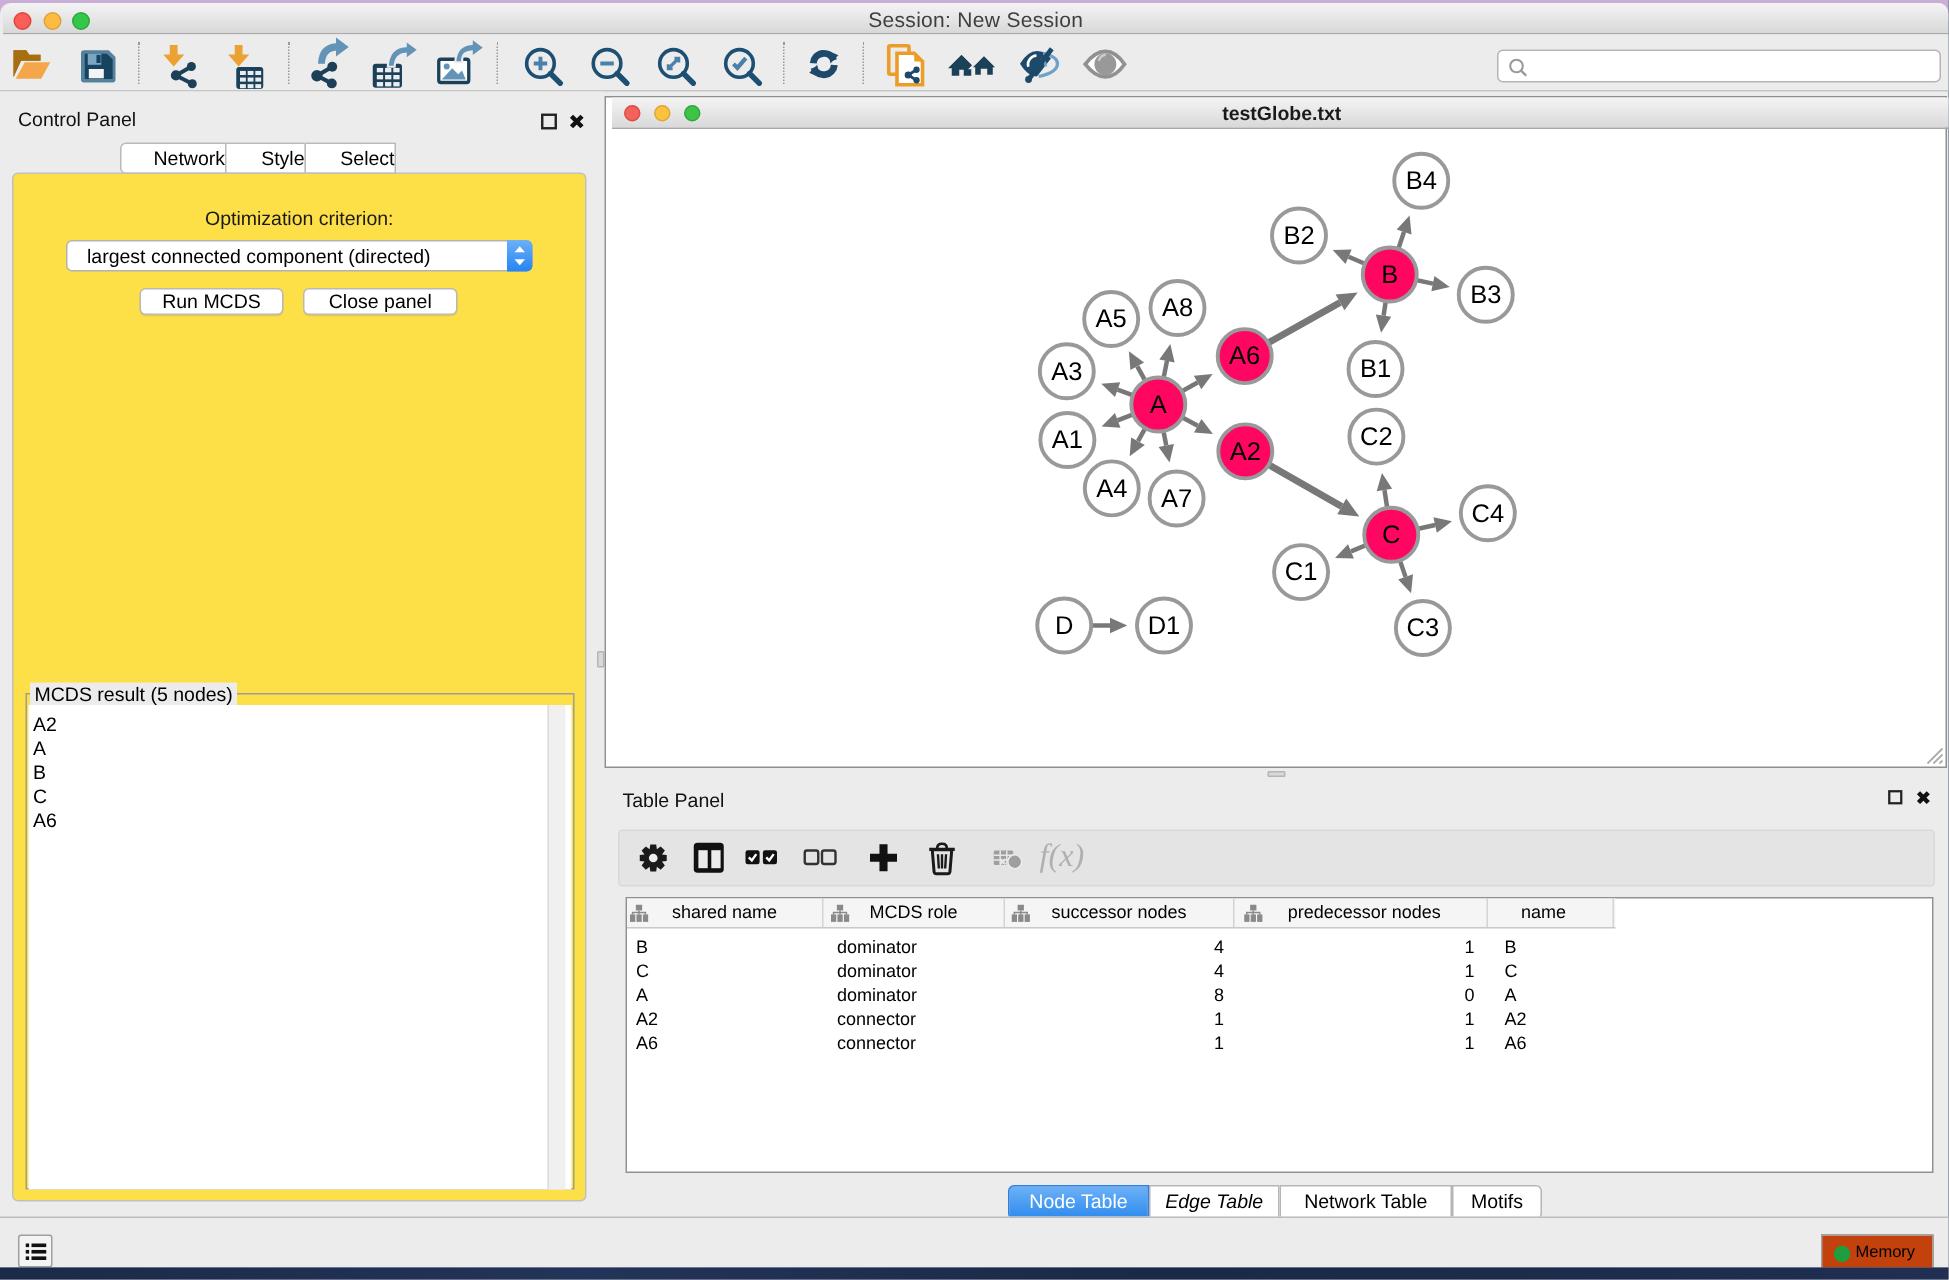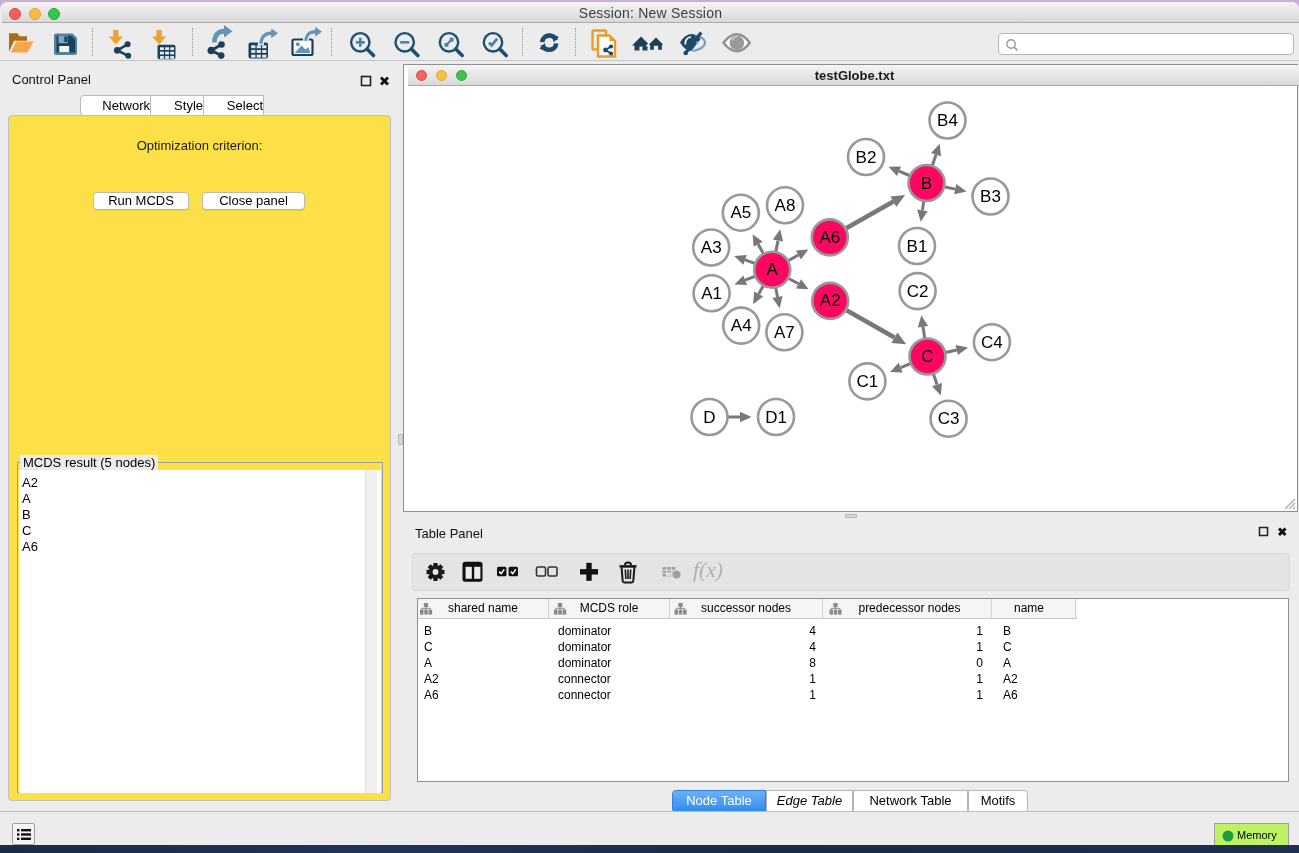--- a/index.html
+++ b/index.html
@@ -53,21 +53,21 @@
 #thead { left:0; top:0; width:659px; height:20px; background:#f5f5f5; border-bottom:1px solid #c9c9c9; }
 .thcol { position:absolute; top:0; height:19px; border-right:1px solid #d4d4d4;
   font-size:12px; color:#000; text-align:center; line-height:19px; }
 .trow { position:absolute; font-size:12px; color:#000; height:16px; line-height:16px; }
 .num { text-align:right; }
 
 .btab { position:absolute; top:0; height:23px; background:#fff; border:1px solid #b5b5b5;
   font-size:13px; color:#000; text-align:center; line-height:20px; }
 
 #statusbar { left:0; top:811px; width:1299px; height:34px; background:#ececec; border-top:1px solid #bdbdbd; }
-#memorybtn { left:1214px; top:11px; width:75px; height:23px; background:#bef264;
+#memorybtn { left:1214px; top:11px; width:75px; height:23px; background:#c2410c;
   border:1px solid #9f9f9f; font-size:11px; color:#000; }
 #listbtn { left:12px; top:11px; width:23px; height:22px; background:#f4f4f4; border:1px solid #9f9f9f; border-radius:2px;}
 </style>
 </head>
 <body>
 <div class="abs" id="deskTop"></div>
 <div class="abs" id="win"></div>
 <div class="abs" id="titlebar">
   <div class="abs tl" style="left:7px;background:#f95f57;border:0.5px solid #e0443e"></div>
   <div class="abs tl" style="left:26.8px;background:#fdbc40;border:0.5px solid #dfa039"></div>
@@ -210,20 +210,28 @@
     <path d="M21,3.5 L28,10.5 M28,3.5 L21,10.5" stroke="#111" stroke-width="3"></path>
   </svg>
   <div class="abs tabrow" style="left:0;top:33.5px;width:402px">
     <div class="tab" style="left:80px;width:71px;border-radius:4px 0 0 4px;">Network</div>
     <div class="tab" style="left:150px;width:54px;">Style</div>
     <div class="tab" style="left:203px;width:61px;">Select</div>
     <div class="tab tabsel" style="left:263px;width:58px;border-radius:0 4px 4px 0;">MCDS</div>
   </div>
   <div class="abs" id="cp-body">
     <div class="abs" id="optlabel">Optimization criterion:</div>
+    <div class="abs" id="combo">largest connected component (directed)
+      <div class="abs" id="combo-btn">
+        <svg width="17" height="21">
+          <path d="M5,8.2 L8.5,4.2 L12,8.2 Z" fill="#fff"></path>
+          <path d="M5,12.8 L8.5,16.8 L12,12.8 Z" fill="#fff"></path>
+        </svg>
+      </div>
+    </div>
     <div class="btn" style="left:84px;top:76px;width:96px;">Run MCDS</div>
     <div class="btn" style="left:193px;top:76px;width:103px;">Close panel</div>
     <div class="abs" id="groupbox">
       <div class="abs" id="grouptitle">MCDS result (5 nodes)</div>
       <div class="abs" id="mcdslist">
         <div class="li">A2</div>
           <div class="li">A</div>
           <div class="li">B</div>
           <div class="li">C</div>
           <div class="li">A6</div>

